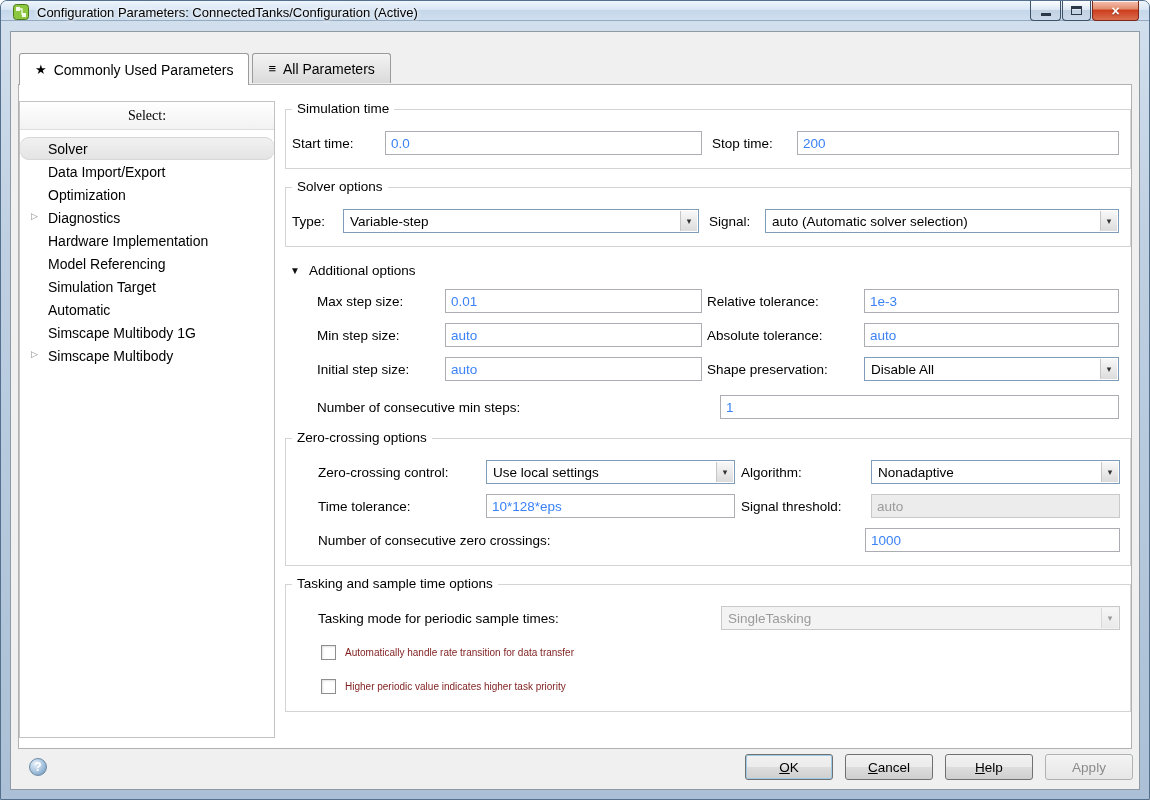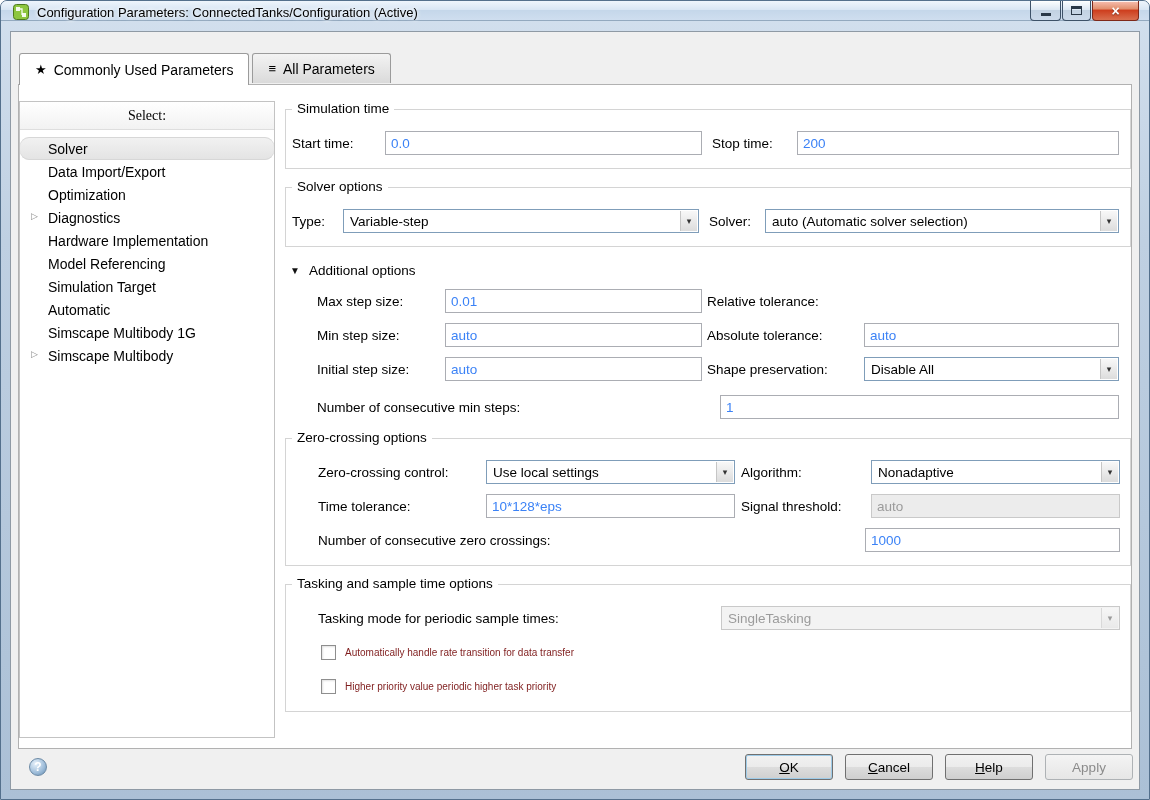--- a/index.html
+++ b/index.html
@@ -211,38 +211,39 @@
         </div>
 
         <div class="groupbox mt18">
           <span class="legend">Solver options</span>
           <div class="row">
             <span class="lbl w51">Type:</span>
             <div class="dropdown w356">
               <span>Variable-step</span>
               <span class="dd-arrow">▾</span>
             </div>
-            <span class="lbl w56 ml10">Solver:</span>
+            <span class="lbl w56 ml10">Signal:</span>
             <div class="dropdown w354">
               <span>auto (Automatic solver selection)</span>
               <span class="dd-arrow">▾</span>
             </div>
           </div>
         </div>
 
         <div class="expander-header">
           <span class="expander-tri">▼</span>
           <span>Additional options</span>
         </div>
 
         <div class="adv-content">
           <div class="row">
             <span class="lbl w128">Max step size:</span>
             <input class="tfield w257" value="0.01" style="">
             <span class="lbl w157 ml5">Relative tolerance:</span>
+            <input class="tfield w255" value="1e-3" style="">
           </div>
           <div class="row">
             <span class="lbl w128">Min step size:</span>
             <input class="tfield w257" value="auto" style="">
             <span class="lbl w157 ml5">Absolute tolerance:</span>
             <input class="tfield w255" value="auto" style="">
           </div>
           <div class="row">
             <span class="lbl w128">Initial step size:</span>
             <input class="tfield w257" value="auto" style="">
@@ -292,21 +293,21 @@
               <span>SingleTasking</span>
               <span class="dd-arrow">▾</span>
             </div>
           </div>
           <div class="check-row">
             <span class="checkbox"></span>
             <span class="check-lbl">Automatically handle rate transition for data transfer</span>
           </div>
           <div class="check-row">
             <span class="checkbox"></span>
-            <span class="check-lbl">Higher priority value periodic higher task priority</span>
+            <span class="check-lbl">Higher periodic value indicates higher task priority</span>
           </div>
         </div>
 
       </div>
     </div>
 
     <div class="footer">
       <div class="help-orb">
         <span>?</span>
       </div>

